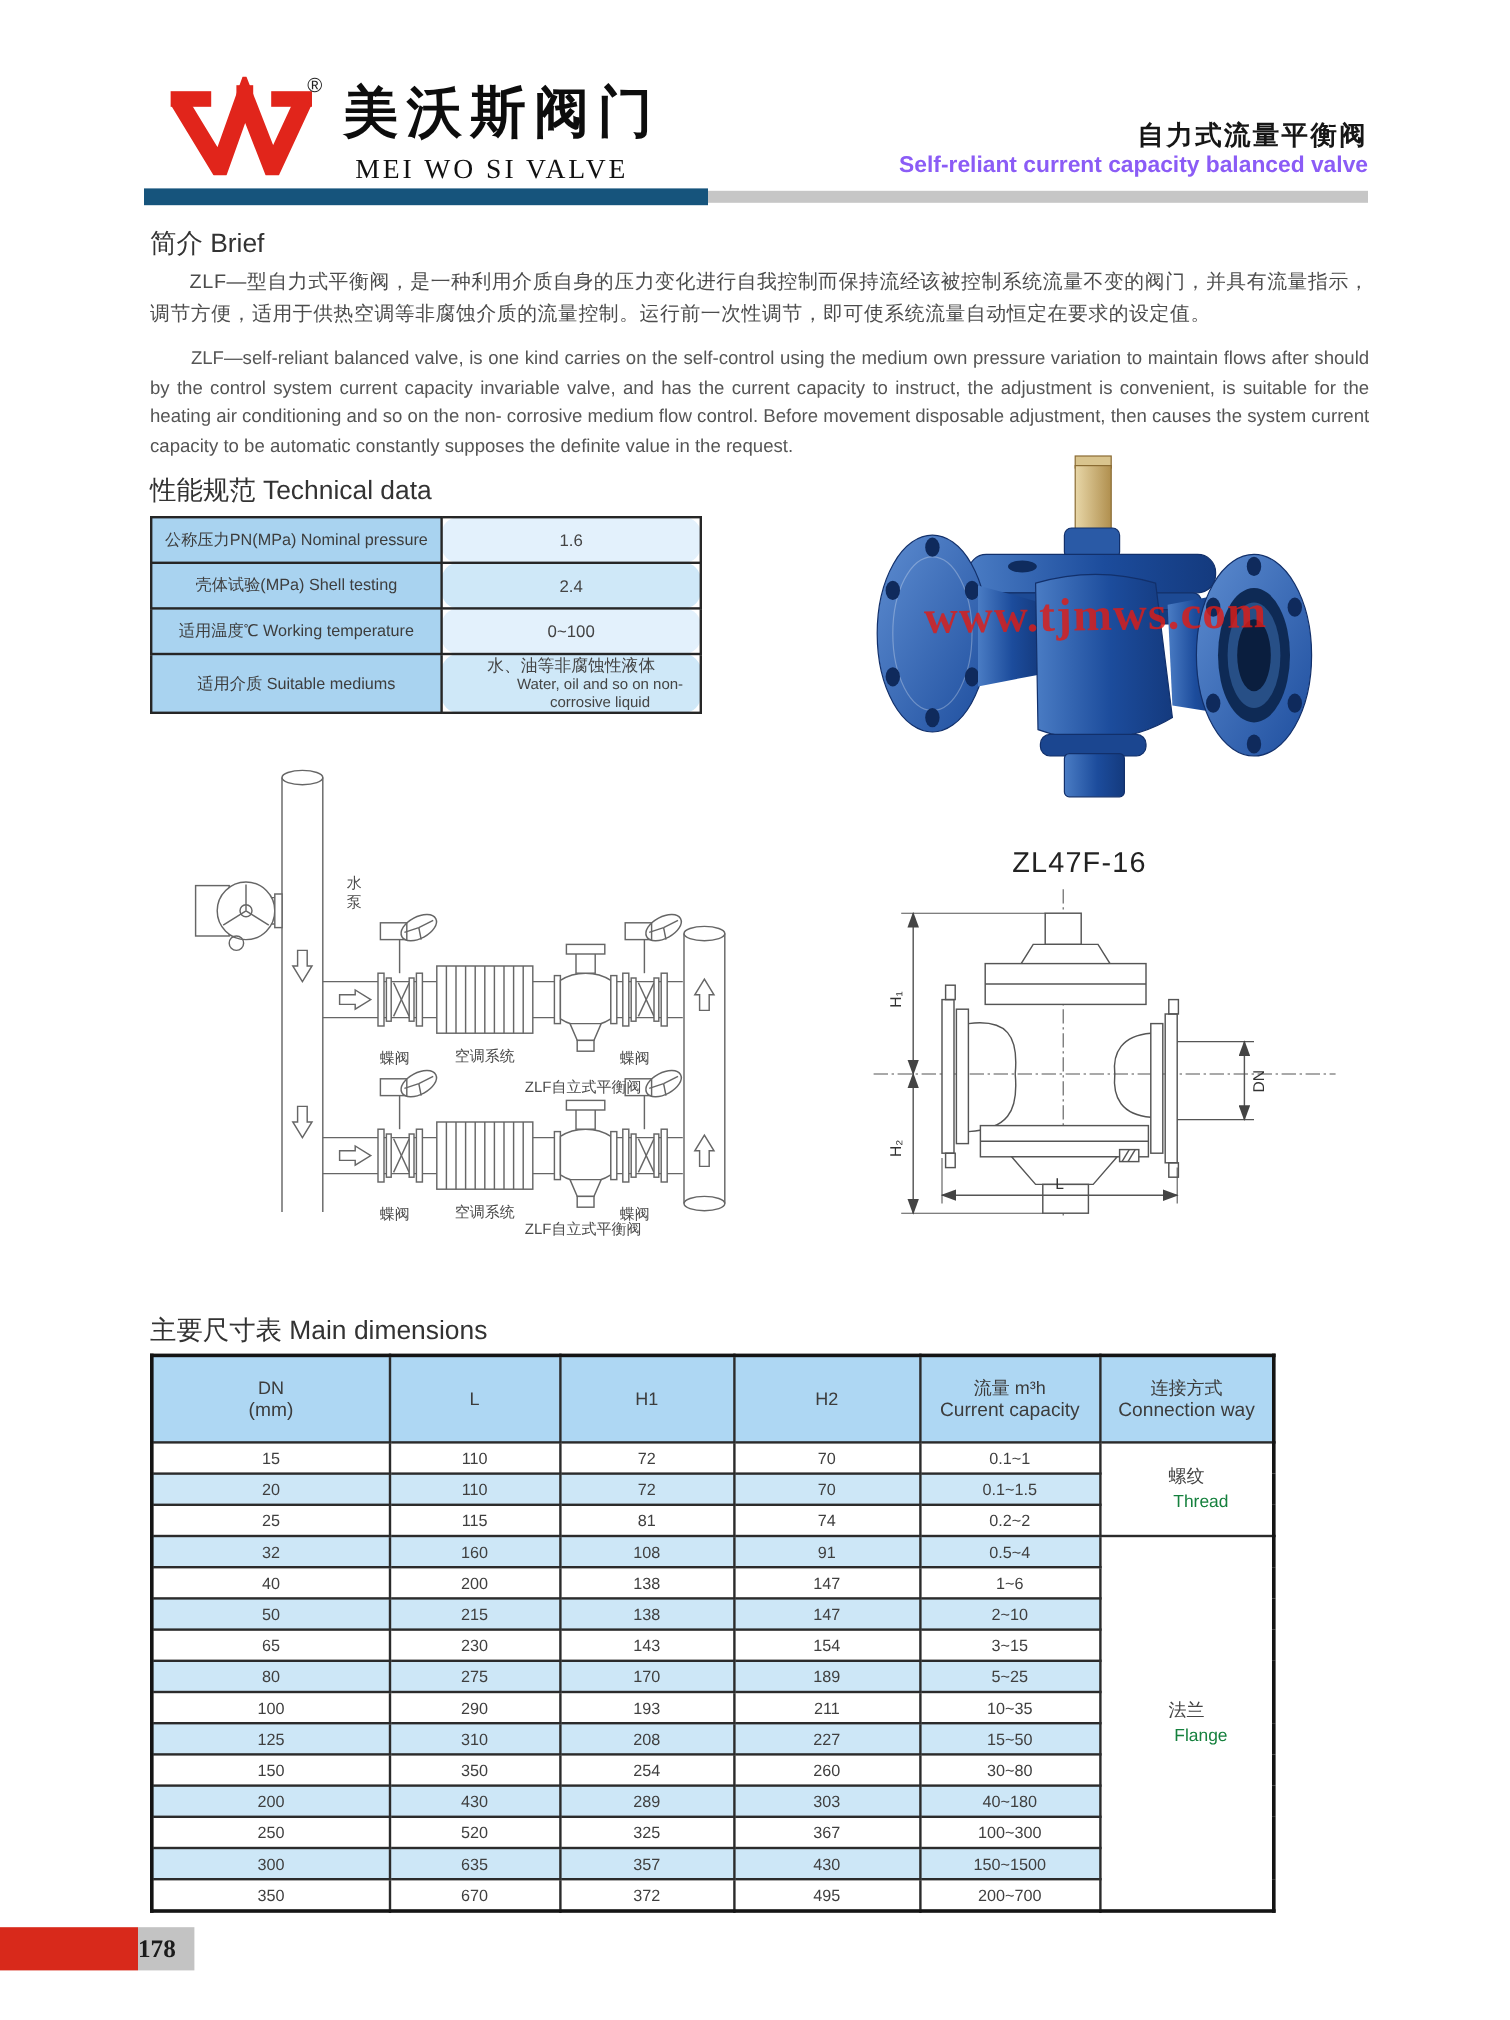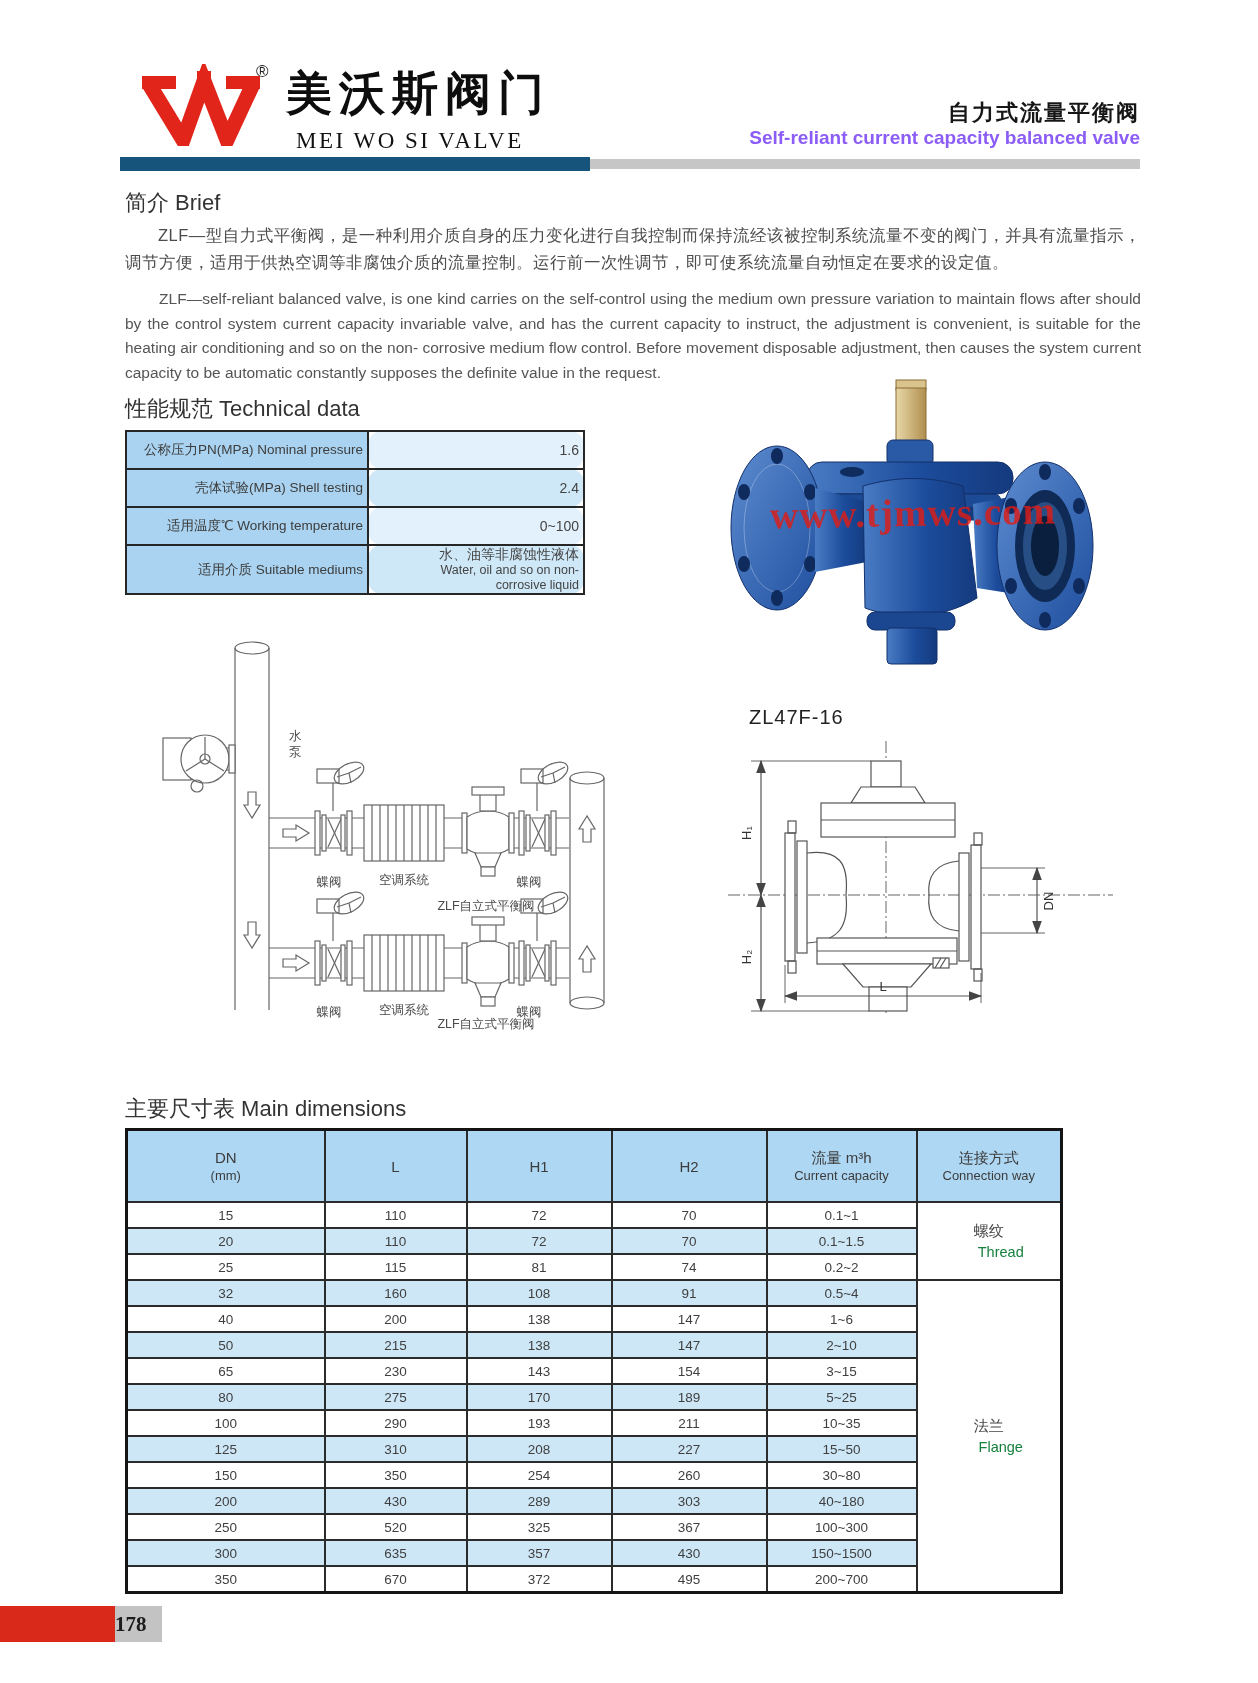--- a/index.html
+++ b/index.html
@@ -22,50 +22,50 @@
   
   .h-sec{position:absolute;font-size:22px;color:#333;}
   #brief-heading{left:125px;top:188px;}
   .para{position:absolute;left:125px;width:1016px;text-align:justify;}
   #para-cn{top:222px;font-size:16.5px;line-height:27px;color:#4c4c4c;text-indent:2em;letter-spacing:.5px;}
   #para-en{top:287px;font-size:15.5px;line-height:24.5px;color:#555;text-indent:2.2em;}
 
   
   #tech-heading{left:125px;top:394px;}
   table.tech{position:absolute;left:125px;top:430px;width:460px;border-collapse:collapse;table-layout:fixed;}
-  table.tech td{border:2px solid #262626;text-align:right;padding:0 4px;}
+  table.tech td{border:2px solid #262626;text-align:center;padding:0 4px;}
   table.tech td.lbl{background:#a9d3f0;font-size:13.5px;color:#3d3d3d;width:232px;}
   table.tech tr:nth-child(odd) td.val{background:#e3f1fc;}
   table.tech tr:nth-child(even) td.val{background:#cfe8f8;}
   table.tech td.val{font-size:14px;color:#444;border-radius:14px;}
   table.tech tr{height:38px;}
   table.tech tr.tall{height:48px;}
   .val-cn{font-size:14px;line-height:17px;}
   .val-en{font-size:12.5px;line-height:15px;margin-left:48px;}
 
   
   .photo{position:absolute;left:715px;top:366px;}
   .watermark{position:absolute;left:722px;top:490px;width:382px;text-align:center;
              font-family:"Liberation Serif",serif;font-size:39px;font-weight:bold;
              color:rgba(222,28,22,.82);letter-spacing:1px;transform:rotate(-1deg);}
-  .model{position:absolute;left:749px;top:706px;width:395px;font-size:20px;color:#222;letter-spacing:1px;}
+  .model{position:absolute;left:702px;top:706px;width:395px;text-align:center;font-size:24px;color:#222;letter-spacing:1px;}
 
   
   .install{position:absolute;left:145px;top:618px;}
   .dimdraw{position:absolute;left:693px;top:733px;}
   .diag-label{font-size:12.5px;fill:#4a4a4a;}
 
   
   #dims-heading{left:125px;top:1094px;}
   table.dims{position:absolute;left:125px;top:1128px;width:935px;border-collapse:collapse;
              table-layout:fixed;border:3px solid #141414;}
   table.dims th{background:#aed7f3;border:2px solid #2b2b2b;height:70px;font-weight:400;
                 color:#3c3c3c;padding:0;vertical-align:middle;}
   table.dims th .h1l{font-size:15px;line-height:19px;}
-  table.dims th .h2l{font-size:13px;line-height:17px;}
+  table.dims th .h2l{font-size:16px;line-height:17px;}
   table.dims td{border:2px solid #2b2b2b;height:24px;padding:0;font-size:13.5px;color:#3f3f3f;text-align:center;}
   table.dims tbody tr:nth-child(even) td{background:#cde7f7;}
   table.dims td.conn, table.dims tbody tr:nth-child(even) td.conn{background:#fff;}
   .conn-cn{font-size:15px;color:#444;line-height:22px;}
   .conn-en{font-size:14.5px;color:#15803d;line-height:20px;margin-left:24px;}
 
   
   .foot-red{position:absolute;left:0;top:1606px;width:115px;height:36px;background:#d8291b;}
   .foot-gray{position:absolute;left:115px;top:1606px;width:47px;height:36px;background:#c3c3c3;
              display:flex;align-items:center;justify-content:flex-start;

